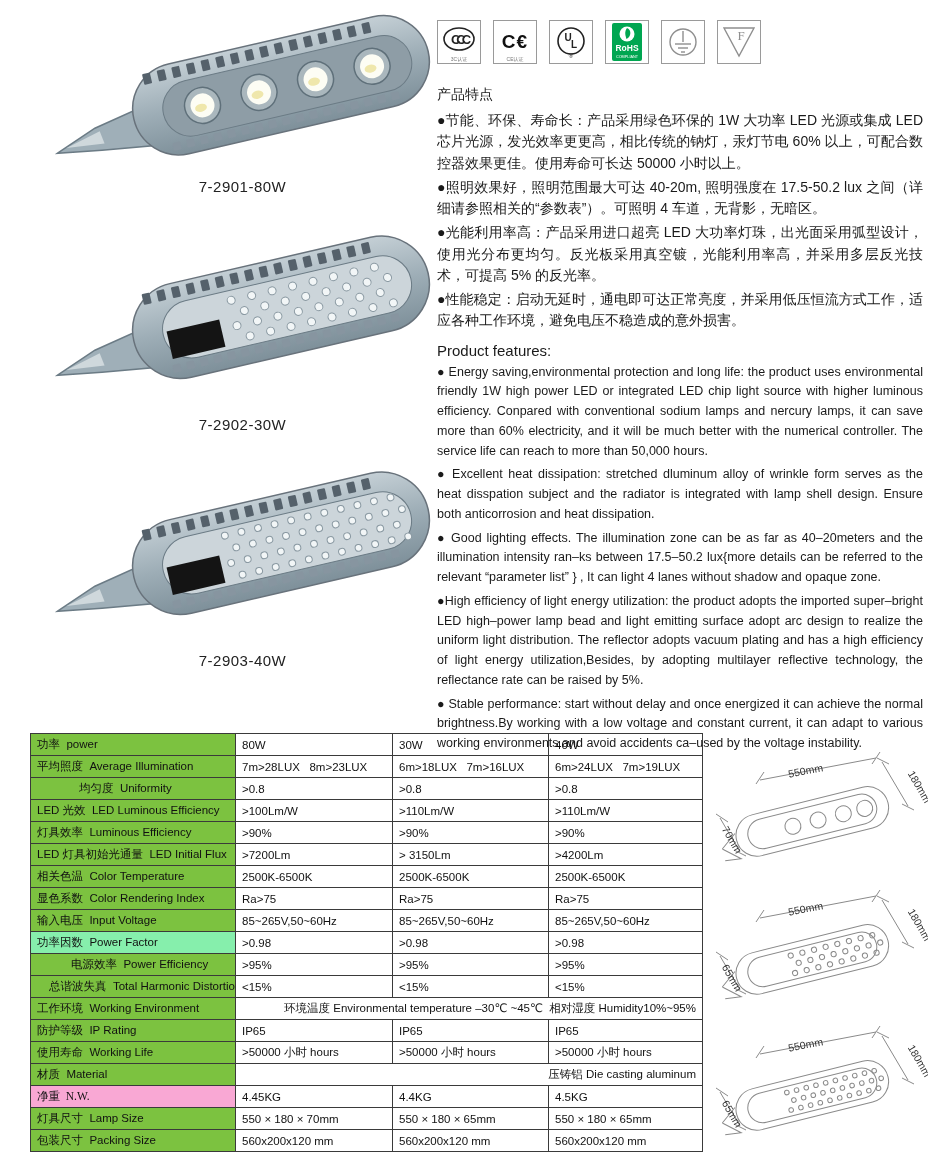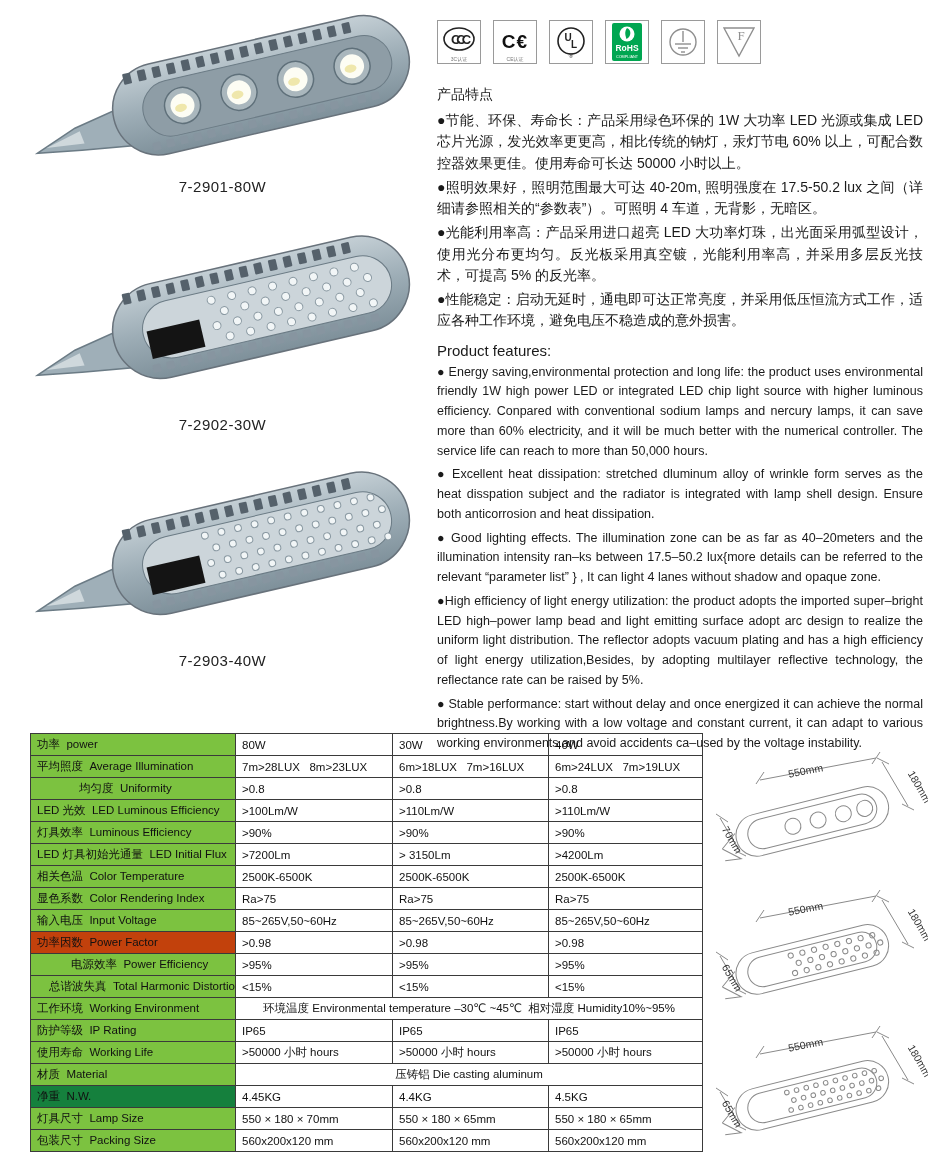--- a/index.html
+++ b/index.html
@@ -1,20 +1,20 @@
 <!DOCTYPE html>
 <html><head>
 <meta charset="utf-8">
 <style>
   html,body{margin:0;padding:0;background:#fff}
   .sheet{position:relative;width:928px;height:1156px;background:#fff;overflow:hidden;
          font-family:"Liberation Sans","DejaVu Sans",sans-serif;color:#1a1a1a}
 
   
-  .product{position:absolute;left:20px;width:405px;text-align:center}
+  .product{position:absolute;left:40px;width:405px;text-align:center}
   .product .caption{font-size:15px;letter-spacing:.5px;color:#222;margin-top:2px}
 
   
   .right-col{position:absolute;left:437px;top:20px;width:486px}
   .certs{display:flex;gap:12px}
   .cert{width:42px;height:42px;border:1px solid #9a9a9a;background:#fff;position:relative;
         display:flex;align-items:center;justify-content:center}
   .cert .tiny{position:absolute;bottom:1px;left:0;right:0;font-size:5px;color:#777;text-align:center;letter-spacing:0}
   .cert.rohs{padding:0;border:1px solid #9a9a9a}
 
@@ -23,21 +23,21 @@
   .features-cn p{font-size:14px;line-height:1.52;margin:0 0 3px;text-align:justify}
   .features-en{margin-top:10px}
   .features-en h3{font-size:15px;font-weight:400;margin:0 0 2px}
   .features-en p{font-size:12.5px;line-height:1.58;margin:4px 0 4px;text-align:justify}
 
   
   table.spec{position:absolute;left:30px;top:733px;width:672px;border-collapse:collapse;table-layout:fixed}
   table.spec td{border:1px solid #3a3a3a;height:21px;padding:0 6px;font-size:11.5px;
                 white-space:pre;overflow:hidden;color:#111;vertical-align:middle}
   table.spec td.lab{background:#7cc240}
-  table.spec td.span{text-align:center}
+  table.spec td.span{text-align:right}
 
   
   .diagram{position:absolute;left:706px;width:222px;height:134px}
 </style>
 </head>
 <body>
 
 <div class="sheet">
 
   <div class="product" style="top:12px">
@@ -420,21 +420,21 @@
           <td>Ra&gt;75</td>
           <td>Ra&gt;75</td>
         </tr>
         <tr>
           <td class="lab" style="background: rgb(124, 194, 64);">输入电压  Input Voltage</td>
           <td>85~265V,50~60Hz</td>
           <td>85~265V,50~60Hz</td>
           <td>85~265V,50~60Hz</td>
         </tr>
         <tr>
-          <td class="lab" style="background: #c2410c;">功率因数  Power Factor</td>
+          <td class="lab" style="background: #86efac;">功率因数  Power Factor</td>
           <td>&gt;0.98</td>
           <td>&gt;0.98</td>
           <td>&gt;0.98</td>
         </tr>
         <tr>
           <td class="lab" style="background: rgb(124, 194, 64); padding-left: 40px;">电源效率  Power Efficiency</td>
           <td>&gt;95%</td>
           <td>&gt;95%</td>
           <td>&gt;95%</td>
         </tr>
@@ -458,21 +458,21 @@
           <td class="lab" style="background: rgb(124, 194, 64);">使用寿命  Working Life</td>
           <td>&gt;50000 小时 hours</td>
           <td>&gt;50000 小时 hours</td>
           <td>&gt;50000 小时 hours</td>
         </tr>
         <tr>
           <td class="lab" style="background: rgb(124, 194, 64);">材质  Material</td>
           <td colspan="3" class="span">压铸铝 Die casting aluminum</td>
         </tr>
         <tr>
-          <td class="lab" style="background: #15803d;">净重  N.W.</td>
+          <td class="lab" style="background: #f9a8d4; font-family: Liberation Serif, serif;">净重  N.W.</td>
           <td>4.45KG</td>
           <td>4.4KG</td>
           <td>4.5KG</td>
         </tr>
         <tr>
           <td class="lab" style="background: rgb(124, 194, 64);">灯具尺寸  Lamp Size</td>
           <td>550 × 180 × 70mm</td>
           <td>550 × 180 × 65mm</td>
           <td>550 × 180 × 65mm</td>
         </tr>

